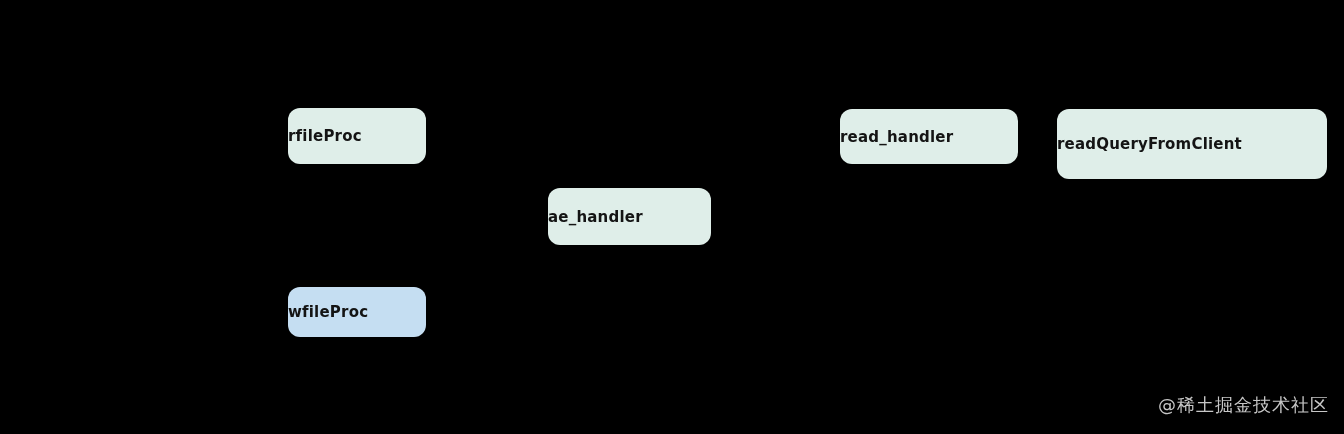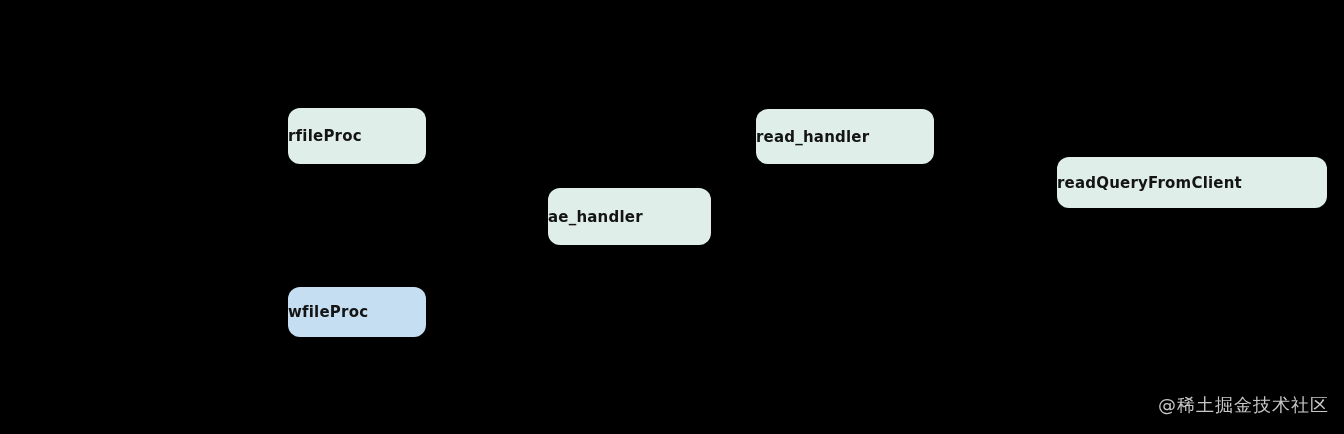--- a/index.html
+++ b/index.html
@@ -19,22 +19,22 @@
     border-radius: 12px;
     font-weight: bold;
     font-size: 15px;
     letter-spacing: 0.2px;
     color: #141414;
     white-space: nowrap;
   }
   
   #node-rfileproc            { left: 288px;  top: 108px; width: 138px; height: 56px; }
   #node-ae-handler           { left: 548px;  top: 188px; width: 163px; height: 57px; }
-  #node-read-handler         { left: 756px;  top: 109px; width: 178px; height: 55px; }
-  #node-readqueryfromclient  { left: 1057px; top: 109px; width: 270px; height: 51px; margin-top: 48px; }
+  #node-read-handler         { left: 840px;  top: 109px; width: 178px; height: 55px; }
+  #node-readqueryfromclient  { left: 1057px; top: 109px; width: 270px; height: 70px; }
   #node-wfileproc            { left: 288px;  top: 287px; width: 138px; height: 50px; }
   #node-write-handler        { left: 798px;  top: 292px; width: 180px; height: 57px; }
   #node-sendreplytoclient    { left: 1058px; top: 293px; width: 268px; height: 57px; }
   .watermark {
     position: absolute;
     right: 15px;
     bottom: 17px;
     font-size: 18px;
     font-weight: normal;
     letter-spacing: 1px;

